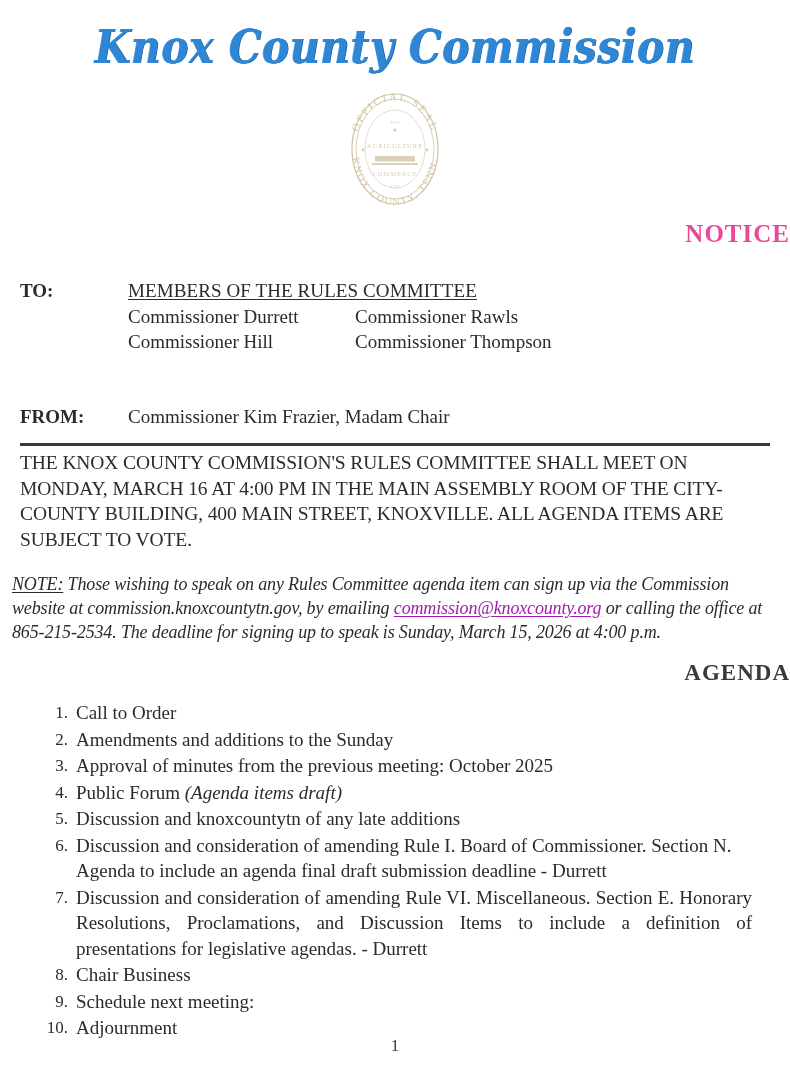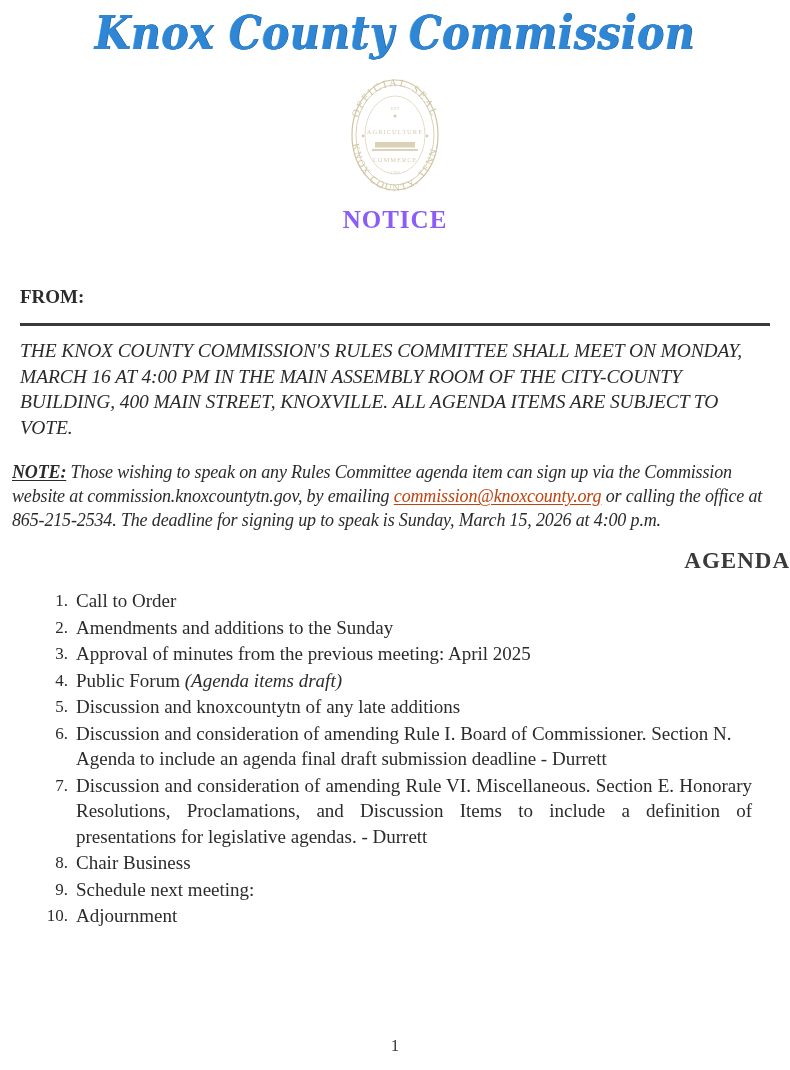--- a/index.html
+++ b/index.html
@@ -20,21 +20,21 @@
   .page {
     position: relative;
     width: 790px;
     height: 1070px;
     background: #ffffff;
   }
 
   
   .masthead {
     text-align: center;
-    padding-top: 6px;
+    padding-top: 20px;
   }
   .masthead-title {
     font-family: "DejaVu Serif", "Liberation Serif", serif;
     font-weight: 700;
     font-size: 41px;
     line-height: 48px;
     letter-spacing: 0.5px;
     color: #2f86d4;
     text-shadow:
       0.6px 0 0 #1c5f9e,
@@ -52,26 +52,26 @@
     display: flex;
     justify-content: center;
     height: 118px;
   }
   .seal-svg {
     opacity: 0.62;
   }
 
   
   .notice-heading {
-    text-align: center;
+    text-align: right;
     font-weight: 700;
     font-size: 25px;
     letter-spacing: 1px;
     margin-top: 12px;
-    color: #8b5cf6;
+    color: #ec4899;
   }
   .agenda-heading {
     text-align: right;
     font-weight: 700;
     font-size: 23px;
     letter-spacing: 1px;
     margin-top: 16px;
     color: #3a3a3a;
   }
 
@@ -119,45 +119,44 @@
 
   
   .thick-rule {
     margin: 14px 20px 0 20px;
     height: 0;
     border-top: 3px solid #3a3a3a;
   }
 
   
   .announcement {
-    margin: 12px 20px 0 20px;
+    margin: 4px 20px 0 20px;
     font-size: 19.5px;
     line-height: 25.5px;
     letter-spacing: -0.1px;
     color: #2b2b2b;
-    font-style: italic;
   }
 
   
   .note {
     margin: 20px 12px 0 12px;
     font-style: italic;
     font-size: 18px;
     line-height: 24px;
     letter-spacing: -0.15px;
     color: #2b2b2b;
   }
   .note-label {
-    font-weight: 700;
+    font-weight: 400;
     font-style: italic;
     text-decoration: underline;
     text-underline-offset: 2px;
   }
   .note-link {
-    color: #c2410c;
+    color: #a21caf;
     text-decoration: underline;
     text-underline-offset: 2px;
     font-style: italic;
     text-align: center;
   }
 
   
   .agenda-list {
     margin: 14px 38px 0 42px;
     padding: 0;
@@ -233,23 +232,40 @@
       <circle cx="88" cy="60" r="1.4" fill="#c2b083"></circle>
       <text x="56" y="34" text-anchor="middle" font-family="'Liberation Serif', serif" font-size="5" fill="#c6b58c">EST</text>
       <text x="56" y="98" text-anchor="middle" font-family="'Liberation Serif', serif" font-size="5" fill="#c6b58c">1792</text>
     </svg>
   </div>
 
   <div class="notice-heading">NOTICE</div>
 
   <div class="memo">
 
+    <div class="memo-row to-row">
+      <div class="memo-label">TO:</div>
+      <div class="memo-body">
+        <div class="memo-underline">MEMBERS OF THE RULES COMMITTEE</div>
+        <div class="commissioner-grid">
+          <div class="commissioner-col">
+            <div class="commissioner-name">Commissioner Durrett</div>
+            <div class="commissioner-name">Commissioner Hill</div>
+          </div>
+          <div class="commissioner-col">
+            <div class="commissioner-name">Commissioner Rawls</div>
+            <div class="commissioner-name">Commissioner Thompson</div>
+          </div>
+        </div>
+      </div>
+    </div>
 
     <div class="memo-row from-row">
       <div class="memo-label">FROM:</div>
+      <div class="memo-body">Commissioner Kim Frazier, Madam Chair</div>
     </div>
 
   </div>
 
   <div class="thick-rule"></div>
 
   <div class="announcement">THE KNOX COUNTY COMMISSION'S RULES COMMITTEE SHALL MEET ON MONDAY, MARCH 16 AT 4:00 PM IN THE MAIN ASSEMBLY ROOM OF THE CITY-COUNTY BUILDING, 400 MAIN STREET, KNOXVILLE. ALL AGENDA ITEMS ARE SUBJECT TO VOTE.</div>
 
   <div class="note">
     <span class="note-label">NOTE:</span><span> Those wishing to speak on any Rules Committee agenda item can sign up via the Commission website at commission.knoxcountytn.gov, by emailing </span><a class="note-link" href="#">commission@knoxcounty.org</a><span> or calling the office at 865-215-2534. The deadline for signing up to speak is Sunday, March 15, 2026 at 4:00 p.m.</span>
@@ -261,21 +277,21 @@
       <li class="agenda-item">
         <span class="agenda-num">1.</span>
         <span class="agenda-text"><span>Call to Order</span></span>
       </li>
       <li class="agenda-item">
         <span class="agenda-num">2.</span>
         <span class="agenda-text"><span>Amendments and additions to the Sunday</span></span>
       </li>
       <li class="agenda-item">
         <span class="agenda-num">3.</span>
-        <span class="agenda-text"><span>Approval of minutes from the previous meeting: April 2025</span></span>
+        <span class="agenda-text"><span>Approval of minutes from the previous meeting: October 2025</span></span>
       </li>
       <li class="agenda-item">
         <span class="agenda-num">4.</span>
         <span class="agenda-text"><span>Public Forum </span><span class="agenda-em">(Agenda items draft)</span></span>
       </li>
       <li class="agenda-item">
         <span class="agenda-num">5.</span>
         <span class="agenda-text"><span>Discussion and knoxcountytn of any late additions</span></span>
       </li>
       <li class="agenda-item">

